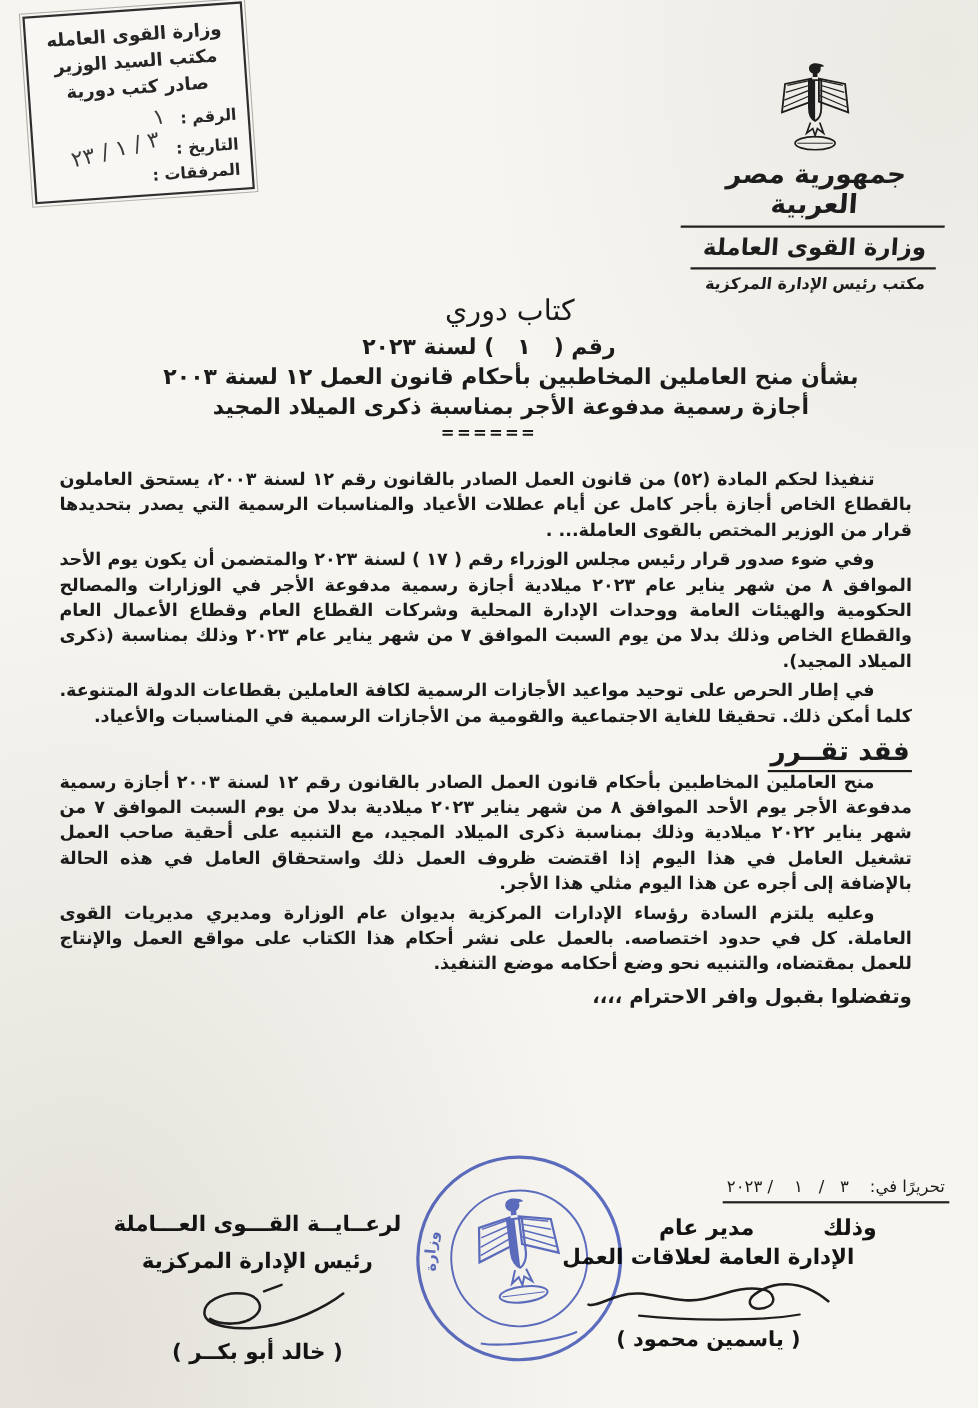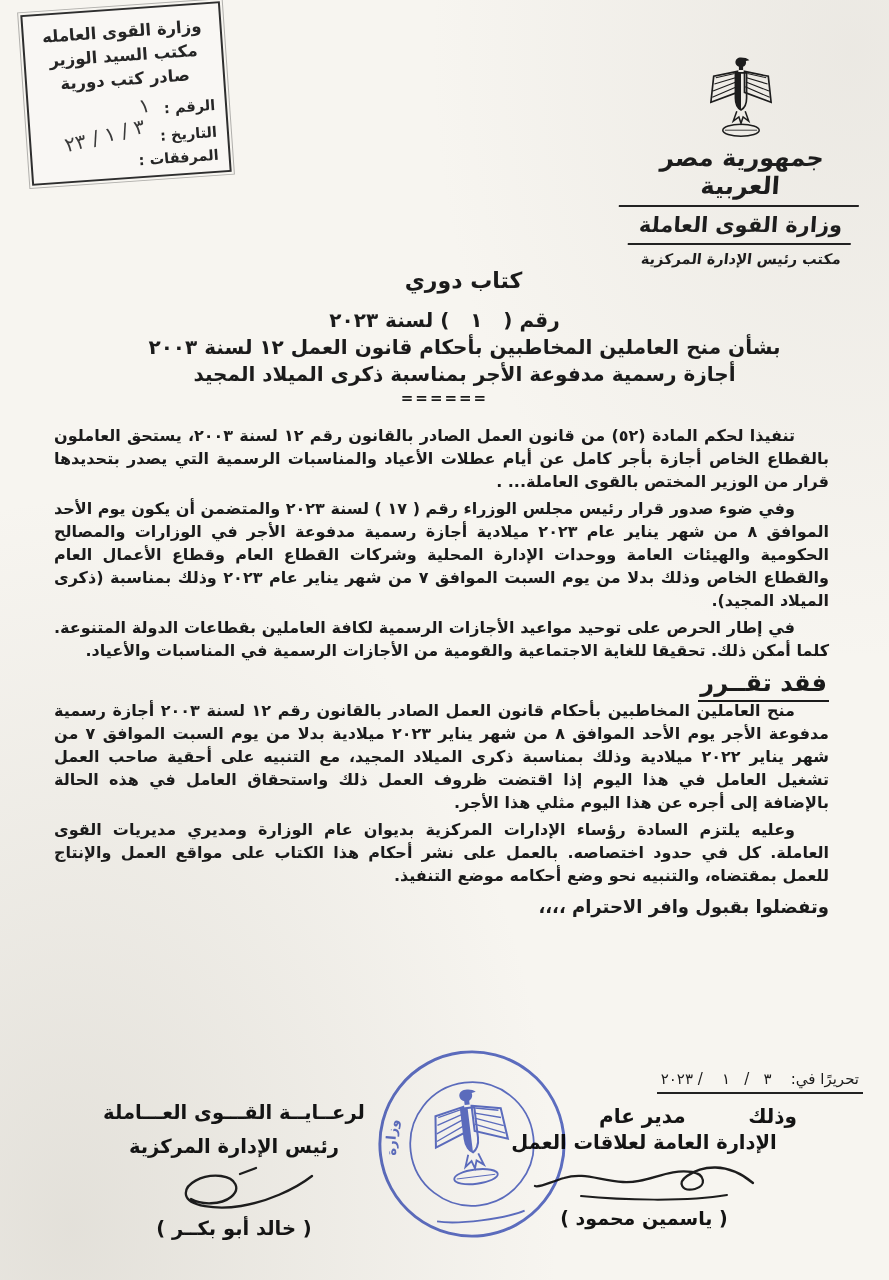--- a/index.html
+++ b/index.html
@@ -42,22 +42,22 @@
     border-bottom:2.5px solid #222; padding:2px 4px 5px; transform:skewX(-4deg);
   }
   .lh-ministry {
     display:inline-block; font-size:21px; font-weight:bold;
     border-bottom:2px solid #222; padding:6px 10px 6px; transform:skewX(-4deg);
   }
   .lh-office { font-size:14.5px; font-weight:bold; margin-top:6px; transform:skewX(-6deg); }
 
   
   .title-block { position:absolute; top:268px; left:0; right:0; text-align:center; }
-  .t-doc-type { font-size:22px; font-weight:bold;padding-left:38px; }
-  .t-number   { font-size:20px; font-weight:bold; margin-top:15px; white-space:pre; }
+  .t-doc-type { font-size:26px; font-weight:normal;padding-left:38px; }
+  .t-number   { font-size:20px; font-weight:bold; margin-top:5px; white-space:pre; }
   .t-subject  { font-size:20px; font-weight:bold; margin-top:3px;padding-left:40px; }
   .t-sep      { font-size:15px; font-weight:bold; letter-spacing:2px; margin-top:3px; }
 
   
   .body-block {
     position:absolute; top:424px; right:60px; left:54px;
     font-size:16px; line-height:23px; font-weight:bold;
     text-align:justify;
   }
   .body-block p { margin-bottom:4px; text-indent:34px; }

